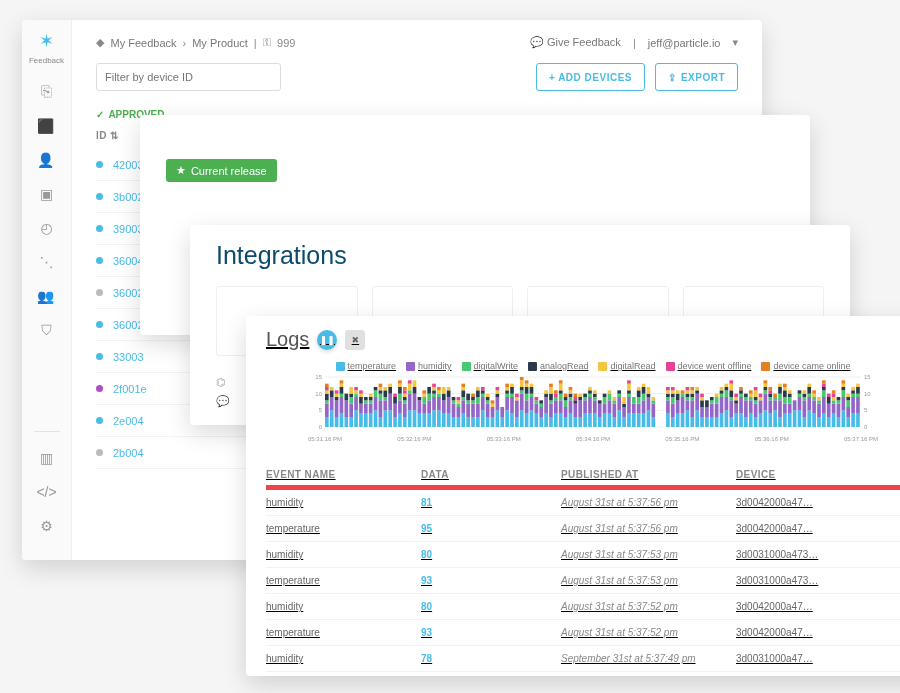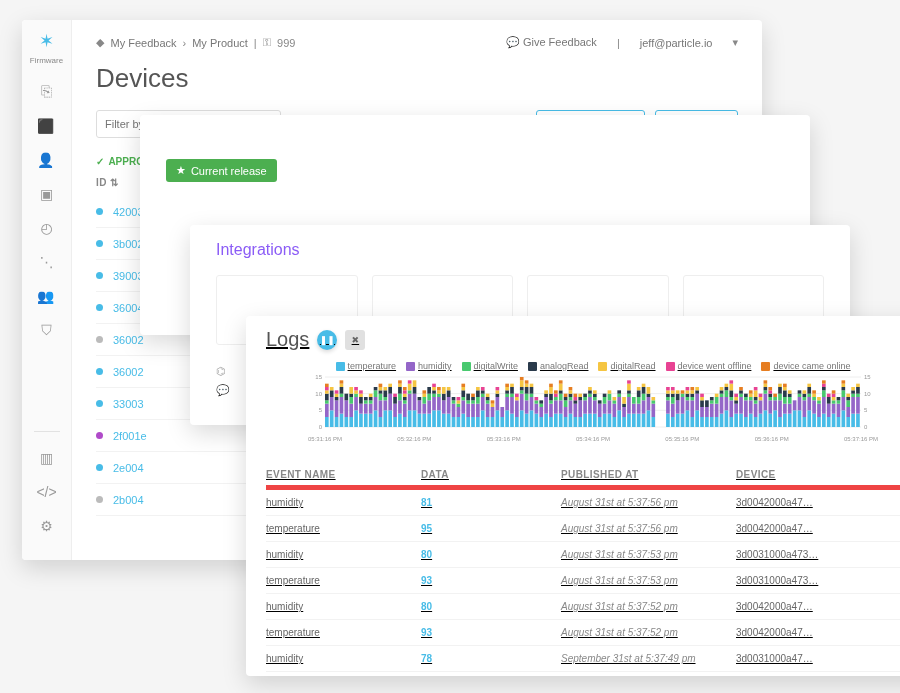--- a/index.html
+++ b/index.html
@@ -63,21 +63,21 @@
   background:#4caf50; color:#fff; font-size:11px; padding:5px 10px; border-radius:3px;
   display:inline-flex; align-items:center; gap:5px;
 }
 .win2-info h3 { font-weight:300; font-size:18px; color:#555; }
 .win2-info p { font-size:11px; color:#888; }
 .win2-info p b { color:#666; font-weight:600; }
 
 
 .win3 { left:190px; top:225px; width:660px; height:200px; }
 .win3-pad { padding:16px 26px; }
-.win3-pad h2 { font-weight:300; font-size:16px; color:#8b5cf6; }
+.win3-pad h2 { font-weight:300; font-size:25px; color:#0c4a6e; }
 .int-cards { margin-top:16px; display:flex; gap:14px; }
 .int-card { flex:1; height:70px; border:1px solid #eee; border-radius:3px; }
 .int-icons { margin-top:20px; display:flex; flex-direction:column; gap:6px; font-size:11px; color:#aaa; }
 
 
 .win4 { left:246px; top:316px; width:694px; height:360px;text-decoration:underline; }
 .win4-pad { padding:12px 20px 0; }
 .win4-head { display:flex; align-items:center; gap:8px; }
 .win4-head h2 { font-weight:300; font-size:20px; color:#555; }
 .round-btn {
@@ -100,21 +100,21 @@
 .tbl .row .dv { color:#48bce7; font-weight:600; }
 .tbl .row .pub { color:#888; font-style:italic; }
 .tbl .row .dev { color:#666; }
 </style>
 </head>
 <body>
 
 <div class="window win1">
   <div class="win1-sidebar">
     <span class="brand">✶</span>
-    <span class="brandname">Firmware</span>
+    <span class="brandname">Feedback</span>
     <span class="item">⎘</span>
     <span class="item active">⬛</span>
     <span class="item">👤</span>
     <span class="item">▣</span>
     <span class="item">◴</span>
     <span class="item">⋱</span>
     <span class="item">👥</span>
     <span class="item">⛉</span>
     <span class="spacer"></span>
     <span class="sep"></span>
@@ -127,29 +127,28 @@
     <div class="win1-top">
       <div class="bc">
         <span>◆</span>
         <a>My Feedback</a>
         <span>›</span>
         <a>My Product</a>
         <span>|</span>
         <span>⚿</span>
         <span>999</span>
       </div>
-      <div style="display:flex;gap:20px;align-items:center;">
+      <div style="display:flex;gap:12px;align-items:center;">
         <a><span>💬</span> <span>Give Feedback</span></a>
         <span>|</span>
         <a>jeff@particle.io</a>
         <span>▾</span>
       </div>
     </div>
 
-    <div class="win1-h1">Devices</div>
 
     <div class="win1-tools">
       <input placeholder="Filter by device ID" style="">
       <div class="flex"></div>
       <button class="win1-btn">+ ADD DEVICES</button>
       <button class="win1-btn">
           <span>⇪</span>
           <span>EXPORT</span>
         </button>
     </div>

